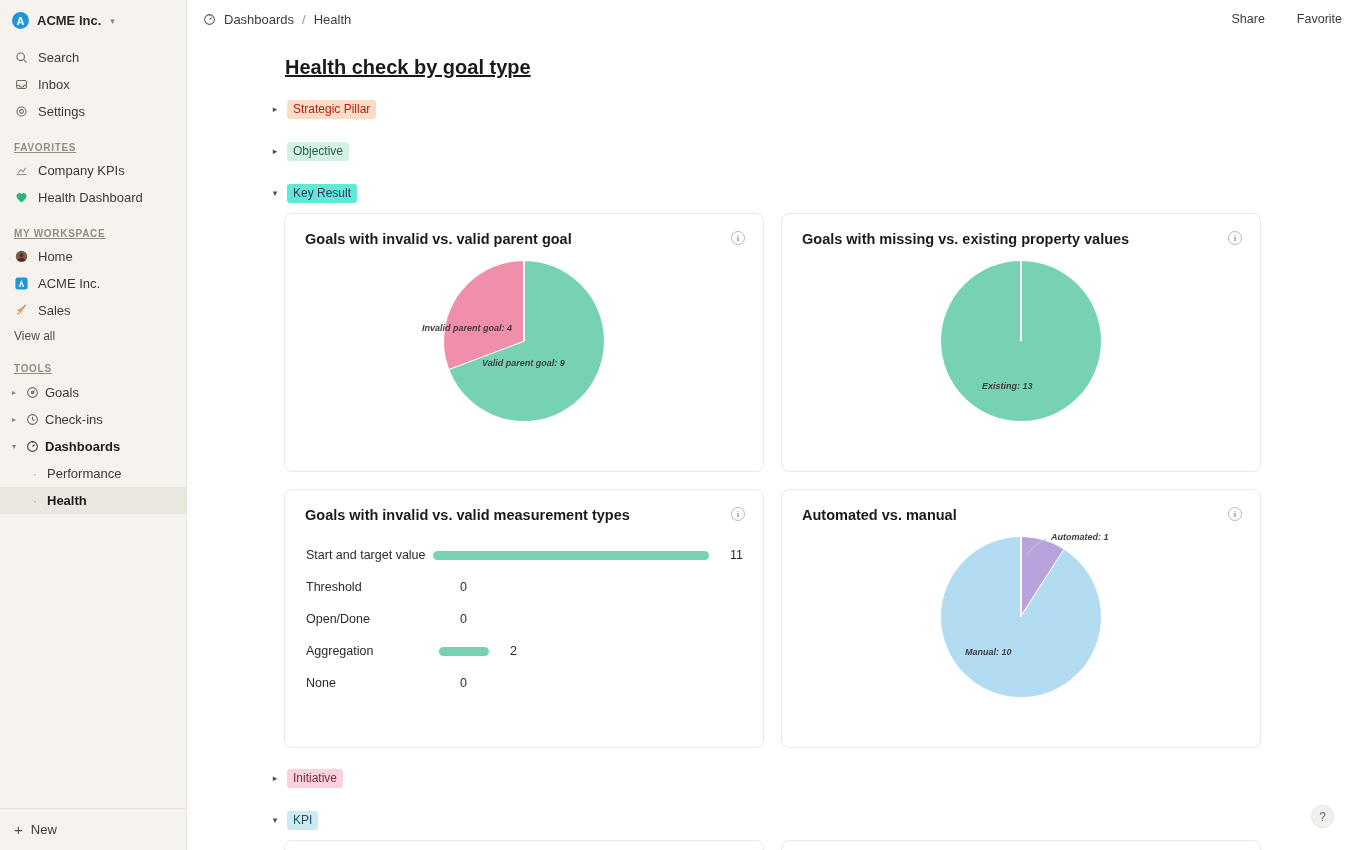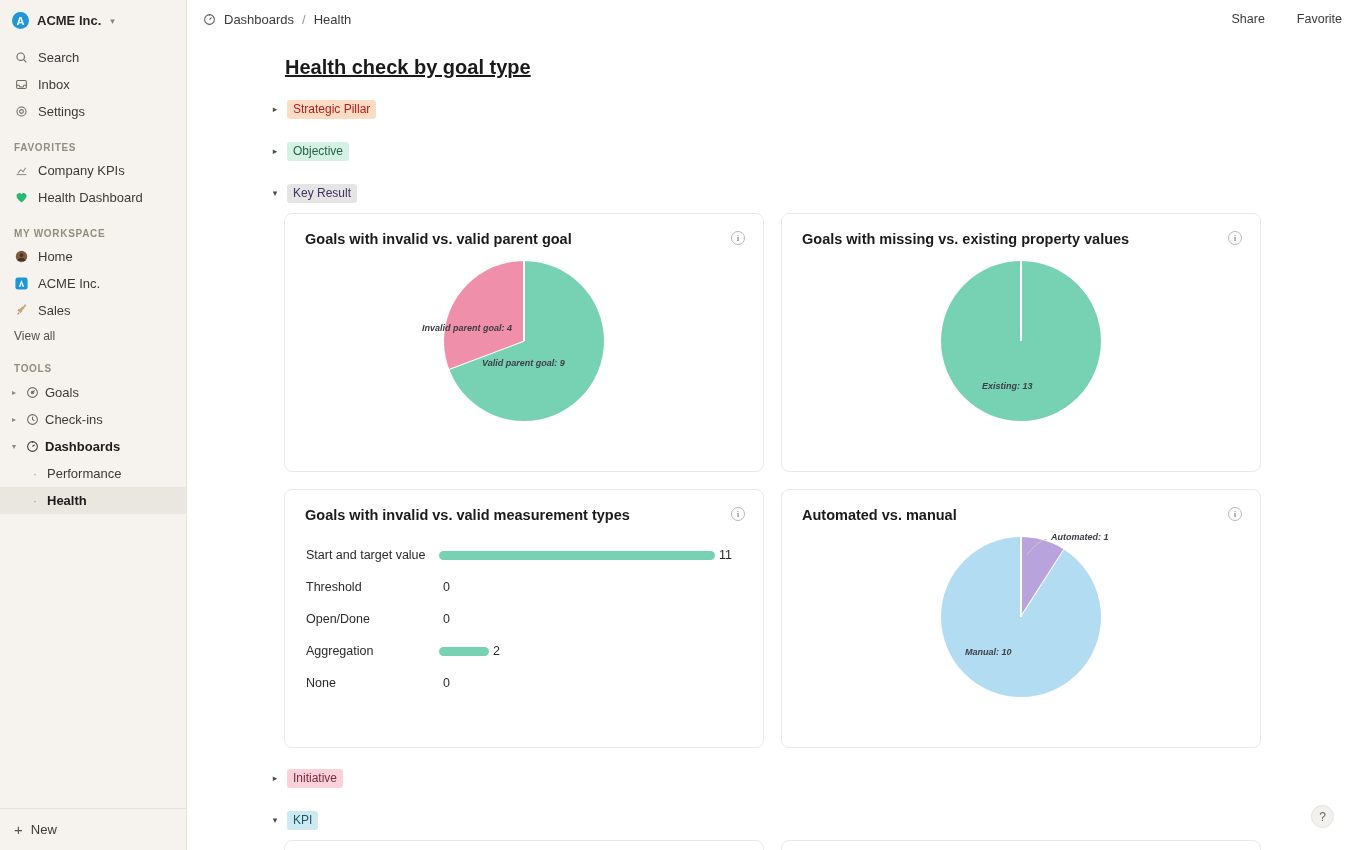--- a/index.html
+++ b/index.html
@@ -47,20 +47,21 @@
     display: flex; align-items: center; justify-content: center;
     color: #6f6a60;
   }
   .nav-label { font-size: 13px; white-space: nowrap; overflow: hidden; }
 
   .section-title {
     font-size: 10px; letter-spacing: .7px;
     color: #938d80; font-weight: 600;
     padding: 16px 0 5px 14px;
     text-transform: uppercase;
+    text-decoration: underline;
   }
   .view-all {
     font-size: 12px; color: #54504a;
     padding: 4px 10px 4px 14px; cursor: pointer;
   }
   .tree-item {
     display: flex; align-items: center; gap: 5px;
     padding: 5px 10px 5px 8px; height: 27px;
     cursor: pointer; color: #3a3a38;
   }
@@ -147,21 +148,21 @@
     color: #3d3d45; white-space: nowrap;
   }
   .pie-split {
     position: absolute; width: 1.4px; background: #fff;
     left: 79.3px; top: 0; height: 80px;
   }
 
   .bars { padding: 16px 20px 0 21px; }
   .bar-row { display: flex; align-items: center; height: 32px; }
   .bar-label { width: 133px; font-size: 12.5px; color: #2b2b2b; }
-  .bar-track { flex: 1; display: flex; align-items: center; gap: 4px; }
+  .bar-track { flex: 1; display: flex; align-items: center; gap: 21px; }
   .bar-fill { height: 9px; border-radius: 6px; background: #77d2b4; }
   .bar-val { font-size: 12.5px; color: #2b2b2b; }
 
   .help-fab {
     position: absolute; right: 26px; bottom: 22px;
     width: 23px; height: 23px; border-radius: 50%;
     background: #f2f1ee; border: 1px solid #e4e2dd;
     color: #666; font-size: 12px;
     display: flex; align-items: center; justify-content: center;
     cursor: pointer;
@@ -345,21 +346,21 @@
         <span class="badge" style="background:#fbdcc4;color:#b91c1c">Strategic Pillar</span>
       </div>
 
       <div class="group-row" style="margin-top:14px">
         <span class="group-caret">▸</span>
         <span class="badge" style="background:#d3f2e4;color:#276048">Objective</span>
       </div>
 
       <div class="group-row" style="margin-top:14px">
         <span class="group-caret">▾</span>
-        <span class="badge" style="background:#e5e5e5;color:#403063">Key Result</span>
+        <span class="badge" style="background:#5eead4;color:#403063">Key Result</span>
       </div>
 
       <div class="cards-grid">
 
         <div class="card">
           <div class="card-head">
             <div class="card-title">Goals with invalid vs. valid parent goal</div>
             <div class="info-icon">i</div>
           </div>
           <div class="chart-area">

